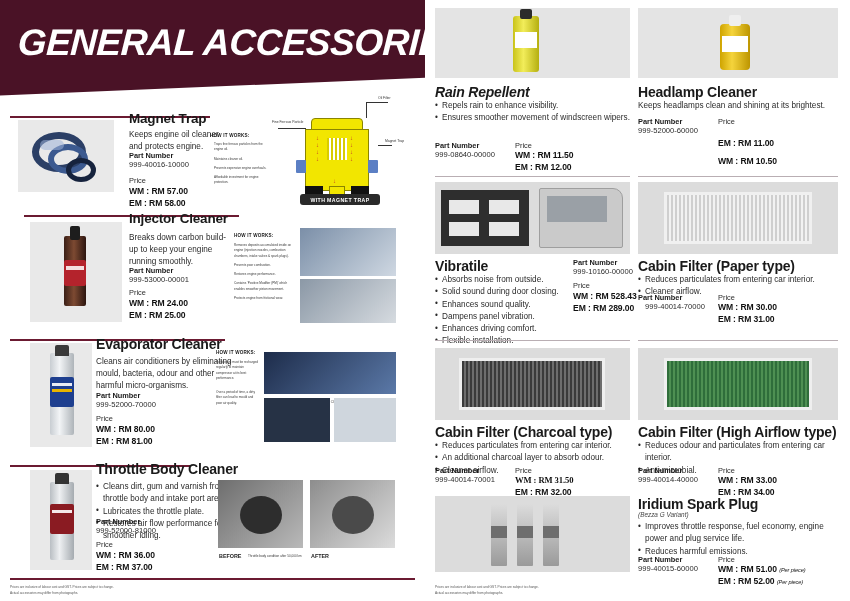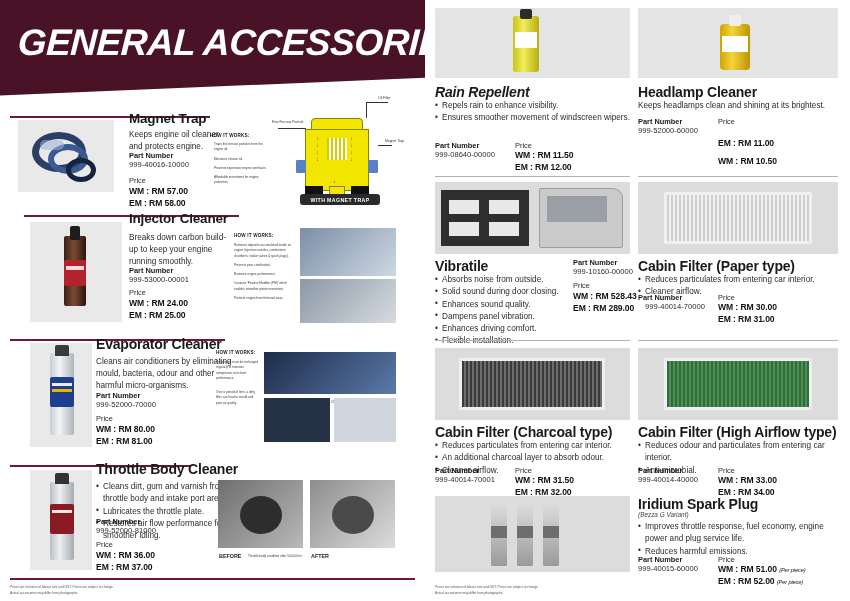--- a/index.html
+++ b/index.html
@@ -370,21 +370,21 @@
       </div>
       <div class="prod-title lg" style="position:absolute; left:10px; top:424px;">Cabin Filter (Charcoal type)</div>
       <div style="position:absolute; left:10px; top:440px; width:200px;">
         <div class="bul">Reduces particulates from entering car interior.</div>
         <div class="bul">An additional charcoal layer to absorb odour.</div>
         <div class="bul">Cleaner airflow.</div>
       </div>
       <div class="lbl-bold" style="position:absolute; left:10px; top:466px;">Part Number</div>
       <div class="val" style="position:absolute; left:10px; top:475px;">999-40014-70001</div>
       <div class="lbl" style="position:absolute; left:90px; top:466px;">Price</div>
-      <div class="price-line" style="position:absolute; left:90px; top:475px;">
+      <div class="price-line" style="position:absolute; left:90px; top:475px;font-family:Liberation Serif, serif;">
         <span>WM :</span>
         <span>RM 31.50</span>
       </div>
       <div class="price-line" style="position:absolute; left:90px; top:487px;">
         <span>EM  :</span>
         <span>RM 32.00</span>
       </div>
     </div>
 
     <div>

